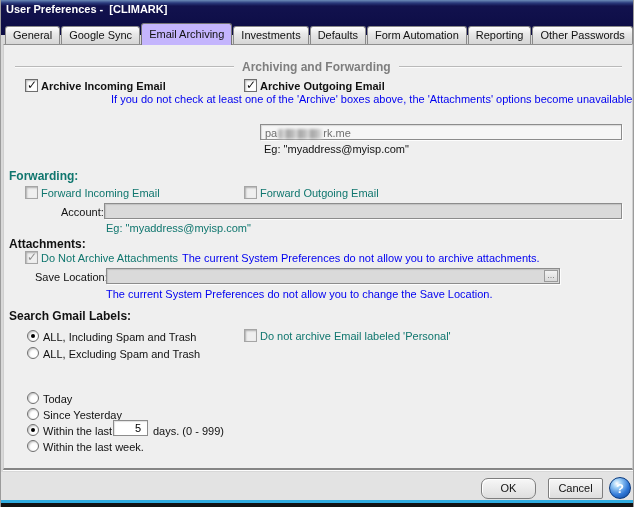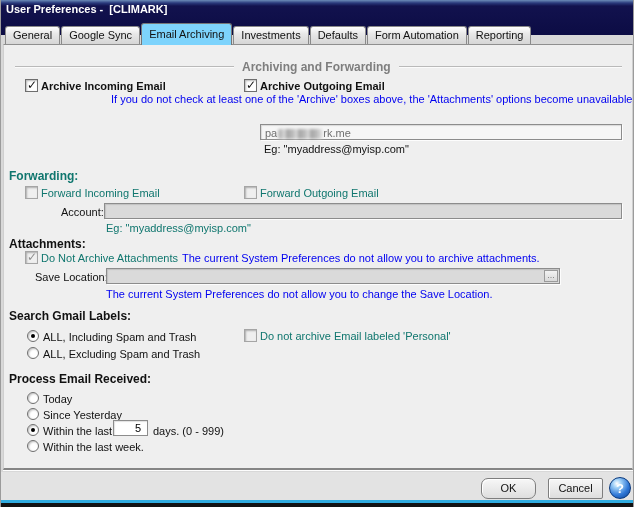--- a/index.html
+++ b/index.html
@@ -22,21 +22,21 @@
     position:absolute; top:22px; left:2px; right:2px; height:22px;
     display:flex; align-items:flex-end; padding-left:2px; z-index:3;
   }
   .tab {
     height:18px; line-height:17px; padding:0 7px; margin-right:1px;
     background:linear-gradient(180deg,#ffffff 0,#e8e8e8 40%,#d6d6d6 100%);
     border:1px solid #8a8a8a; border-bottom:none;
     border-radius:3px 3px 0 0; cursor:default; white-space:nowrap;
   }
   .tab.active {
-    height:22px; line-height:20px; background:#7dd3fc; position:relative;
+    height:22px; line-height:20px; background:#c4b5fd; position:relative;
     z-index:4; margin-bottom:-1px; border-color:#777;
   }
   
   .content {
     position:absolute; top:44px; left:2px; width:630px; height:426px;
     background:#efefef; border-top:1px solid #8f8f8f;
     border-left:1px solid #cfcfcf; border-right:1px solid #cfcfcf;
     border-bottom:2px solid #858585; box-shadow:0 1px 0 #fdfdfd;
   }
   .lbl { position:absolute; white-space:pre; line-height:12px; }
@@ -99,20 +99,21 @@
   </div>
 
   <div class="tabstrip">
     <div class="tab">General</div>
     <div class="tab">Google Sync</div>
     <div class="tab active">Email Archiving</div>
     <div class="tab">Investments</div>
     <div class="tab">Defaults</div>
     <div class="tab">Form Automation</div>
     <div class="tab">Reporting</div>
+    <div class="tab">Other Passwords</div>
   </div>
 
   <div class="content"></div>
 
   <div class="sect-hr">
     <div class="line l1"></div>
     <div class="cap">Archiving and Forwarding</div>
     <div class="line l2"></div>
   </div>
 
@@ -151,21 +152,20 @@
   <div class="lbl blue" style="left:105px;top:288px;">The current System Preferences do not allow you to change the Save Location.</div>
 
   <div class="lbl h" style="left:8px;top:310px;">Search Gmail Labels:</div>
   <div class="rad on" style="left:26px;top:330px;"></div>
   <div class="lbl" style="left:42px;top:331px;">ALL, Including Spam and Trash</div>
   <div class="cb dis" style="left:243px;top:329px;"></div>
   <div class="lbl gray" style="left:259px;top:330px;">Do not archive Email labeled 'Personal'</div>
   <div class="rad" style="left:26px;top:347px;"></div>
   <div class="lbl" style="left:42px;top:348px;">ALL, Excluding Spam and Trash</div>
 
-  <div class="lbl h" style="left:8px;top:373px;">Process Email Received:</div>
   <div class="rad" style="left:26px;top:392px;"></div>
   <div class="lbl" style="left:42px;top:393px;">Today</div>
   <div class="rad" style="left:26px;top:408px;"></div>
   <div class="lbl" style="left:42px;top:409px;">Since Yesterday</div>
   <div class="rad on" style="left:26px;top:424px;"></div>
   <div class="lbl" style="left:42px;top:425px;text-align:right;">Within the last</div>
   <input class="days" style="left: 112px; top: 420px;" value="5">
   <div class="lbl" style="left:152px;top:425px;">days. (0 - 999)</div>
   <div class="rad" style="left:26px;top:440px;"></div>
   <div class="lbl" style="left:42px;top:441px;">Within the last week.</div>

